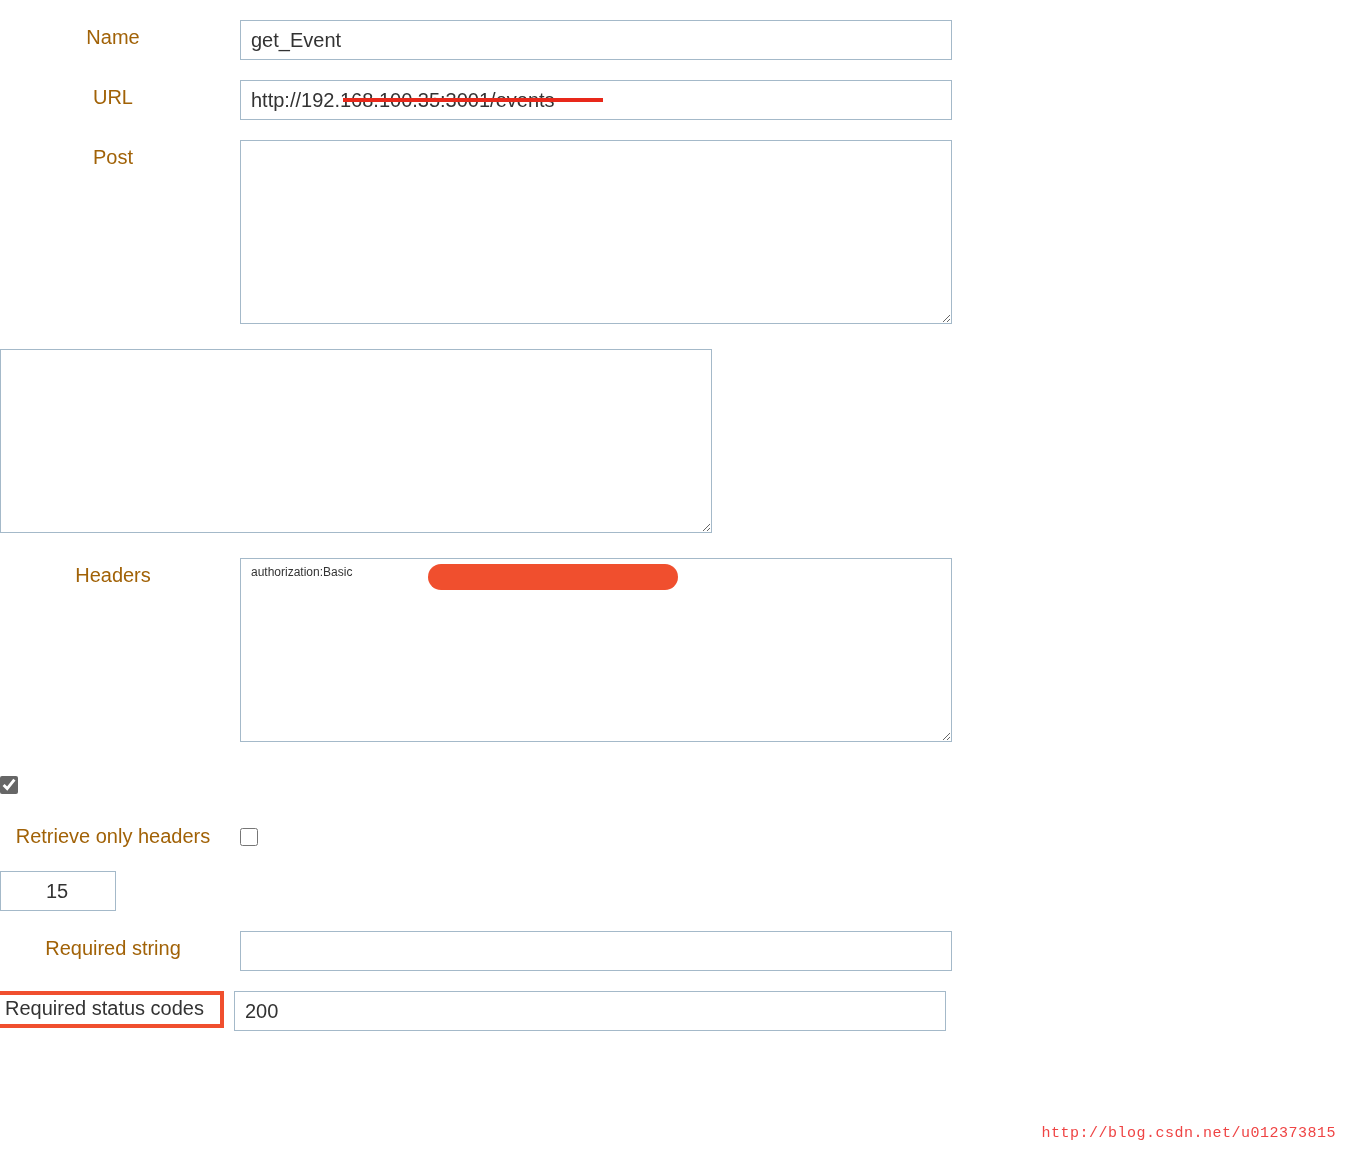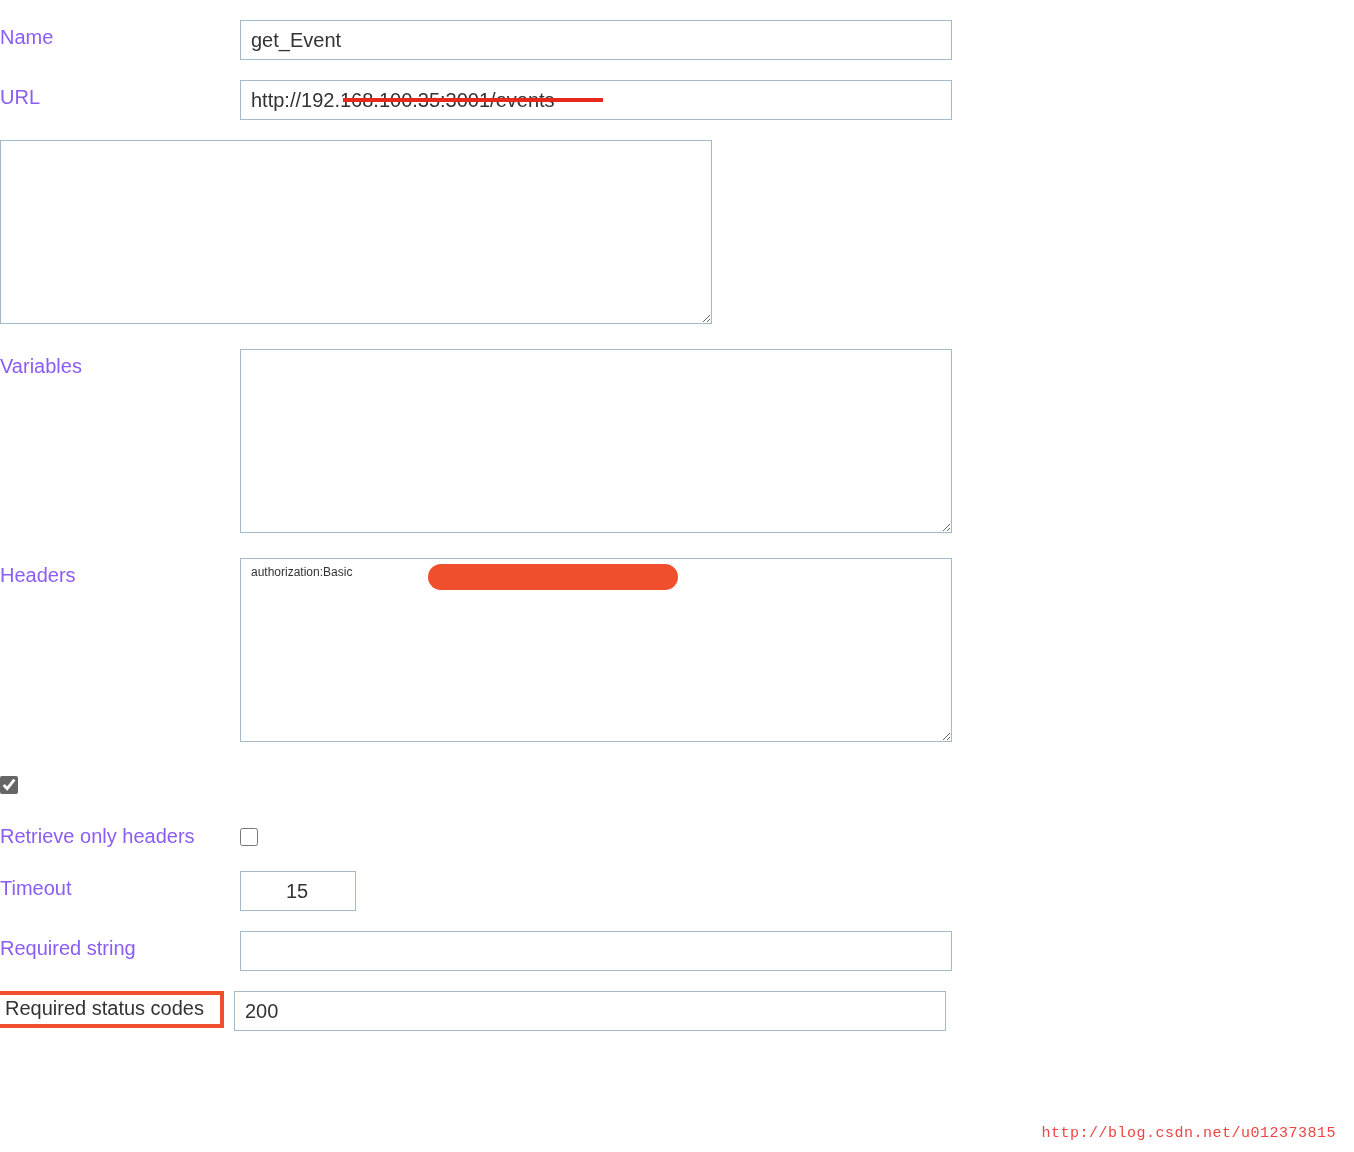--- a/index.html
+++ b/index.html
@@ -15,25 +15,25 @@
       width: 1354px;
       padding: 20px 0 0 0;
     }
     .form-row {
       display: flex;
       align-items: flex-start;
       margin-bottom: 20px;
     }
     .form-label {
       width: 240px;
-      text-align: left;
+      text-align: center;
       padding-right: 14px;
       padding-top: 6px;
       font-size: 20px;
-      color: #8b5cf6;
+      color: #a16207;
       flex-shrink: 0;
     }
     .form-control {
       flex: 0 0 auto;
       width: 712px;
     }
     input[type="text"] {
       width: 100%;
       height: 40px;
       padding: 6px 10px;
@@ -134,27 +134,27 @@
 
 <div class="form-row">
   <div class="form-label">URL</div>
   <div class="form-control url-wrap">
     <input type="text" value="http://192.168.100.35:3001/events" style="">
     <div class="url-redact"></div>
   </div>
 </div>
 
 <div class="form-row">
+  <div class="form-label">Post</div>
   <div class="form-control">
     <textarea style=""></textarea>
   </div>
 </div>
 
 <div class="form-row">
-  <div class="form-label">Variables</div>
   <div class="form-control">
     <textarea style=""></textarea>
   </div>
 </div>
 
 <div class="form-row">
   <div class="form-label">Headers</div>
   <div class="form-control headers-wrap">
     <textarea style="">authorization:Basic</textarea>
     <div class="headers-redact"></div>
@@ -168,21 +168,20 @@
 </div>
 
 <div class="form-row row-checkbox">
   <div class="form-label">Retrieve only headers</div>
   <div class="form-control">
     <input type="checkbox" style="">
   </div>
 </div>
 
 <div class="form-row">
-  <div class="form-label">Timeout</div>
   <div class="form-control">
     <input type="text" class="num-small" value="15" style="">
   </div>
 </div>
 
 <div class="form-row">
   <div class="form-label">Required string</div>
   <div class="form-control">
     <input type="text" value="" style="">
   </div>

